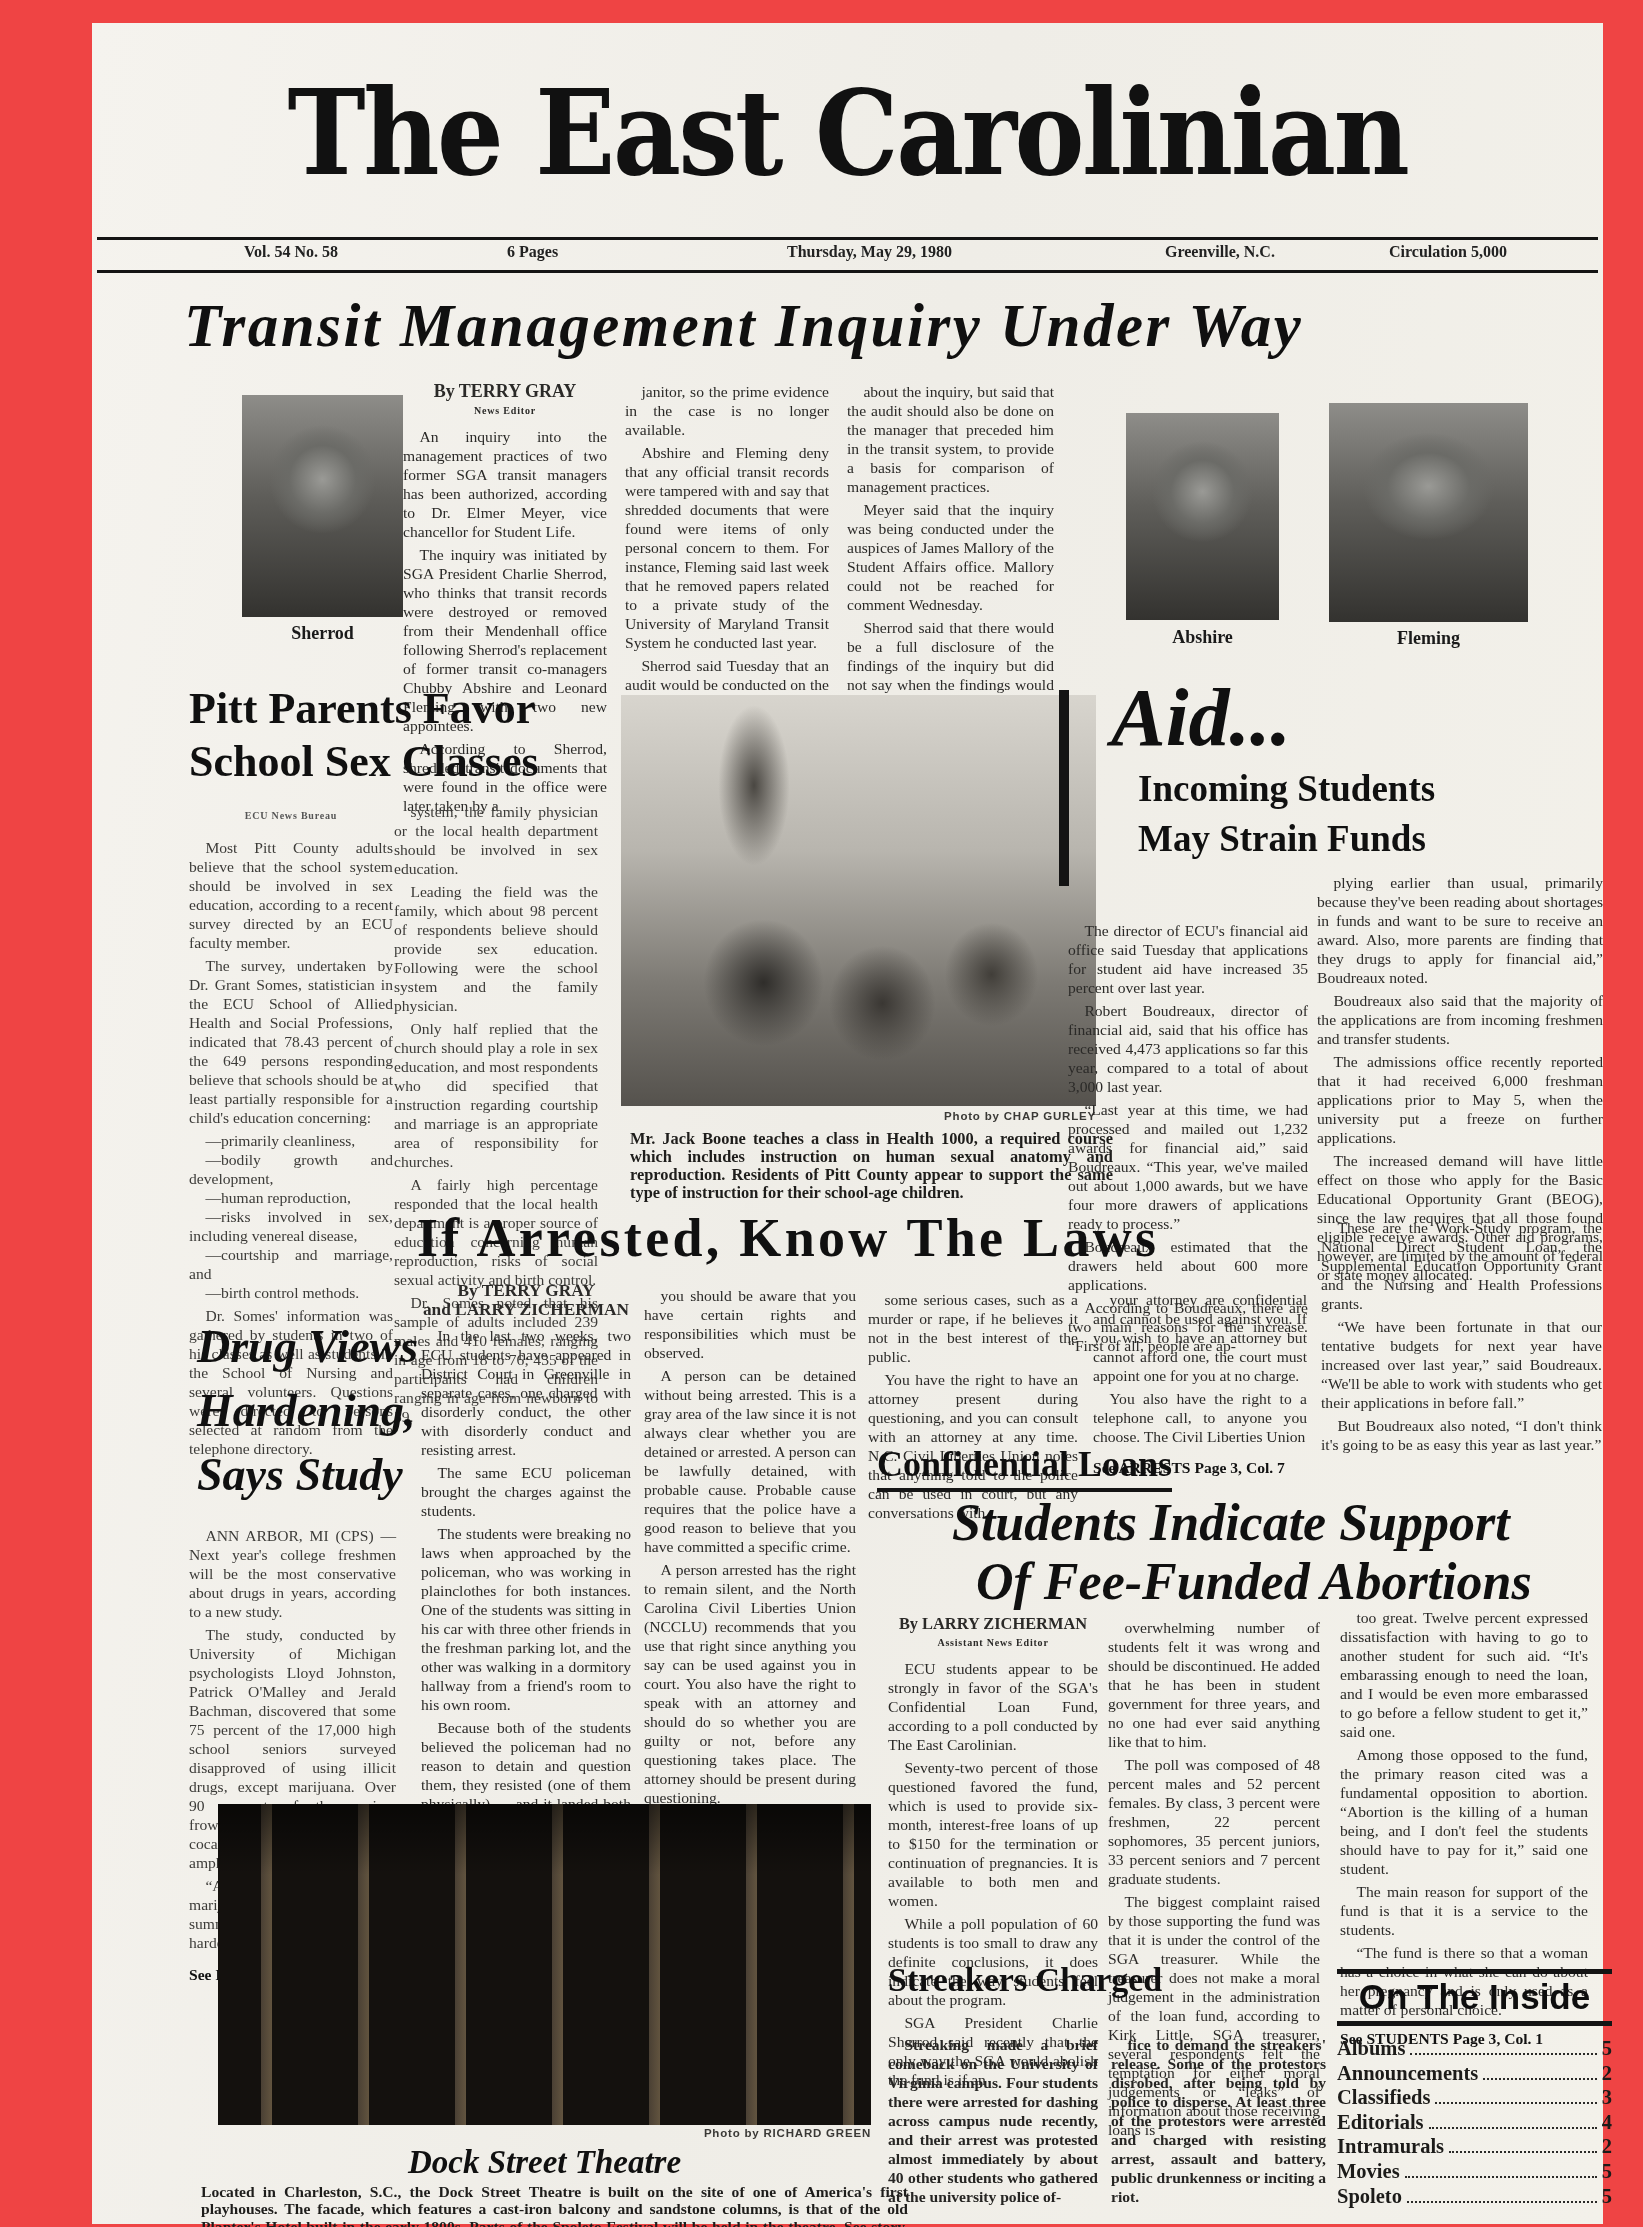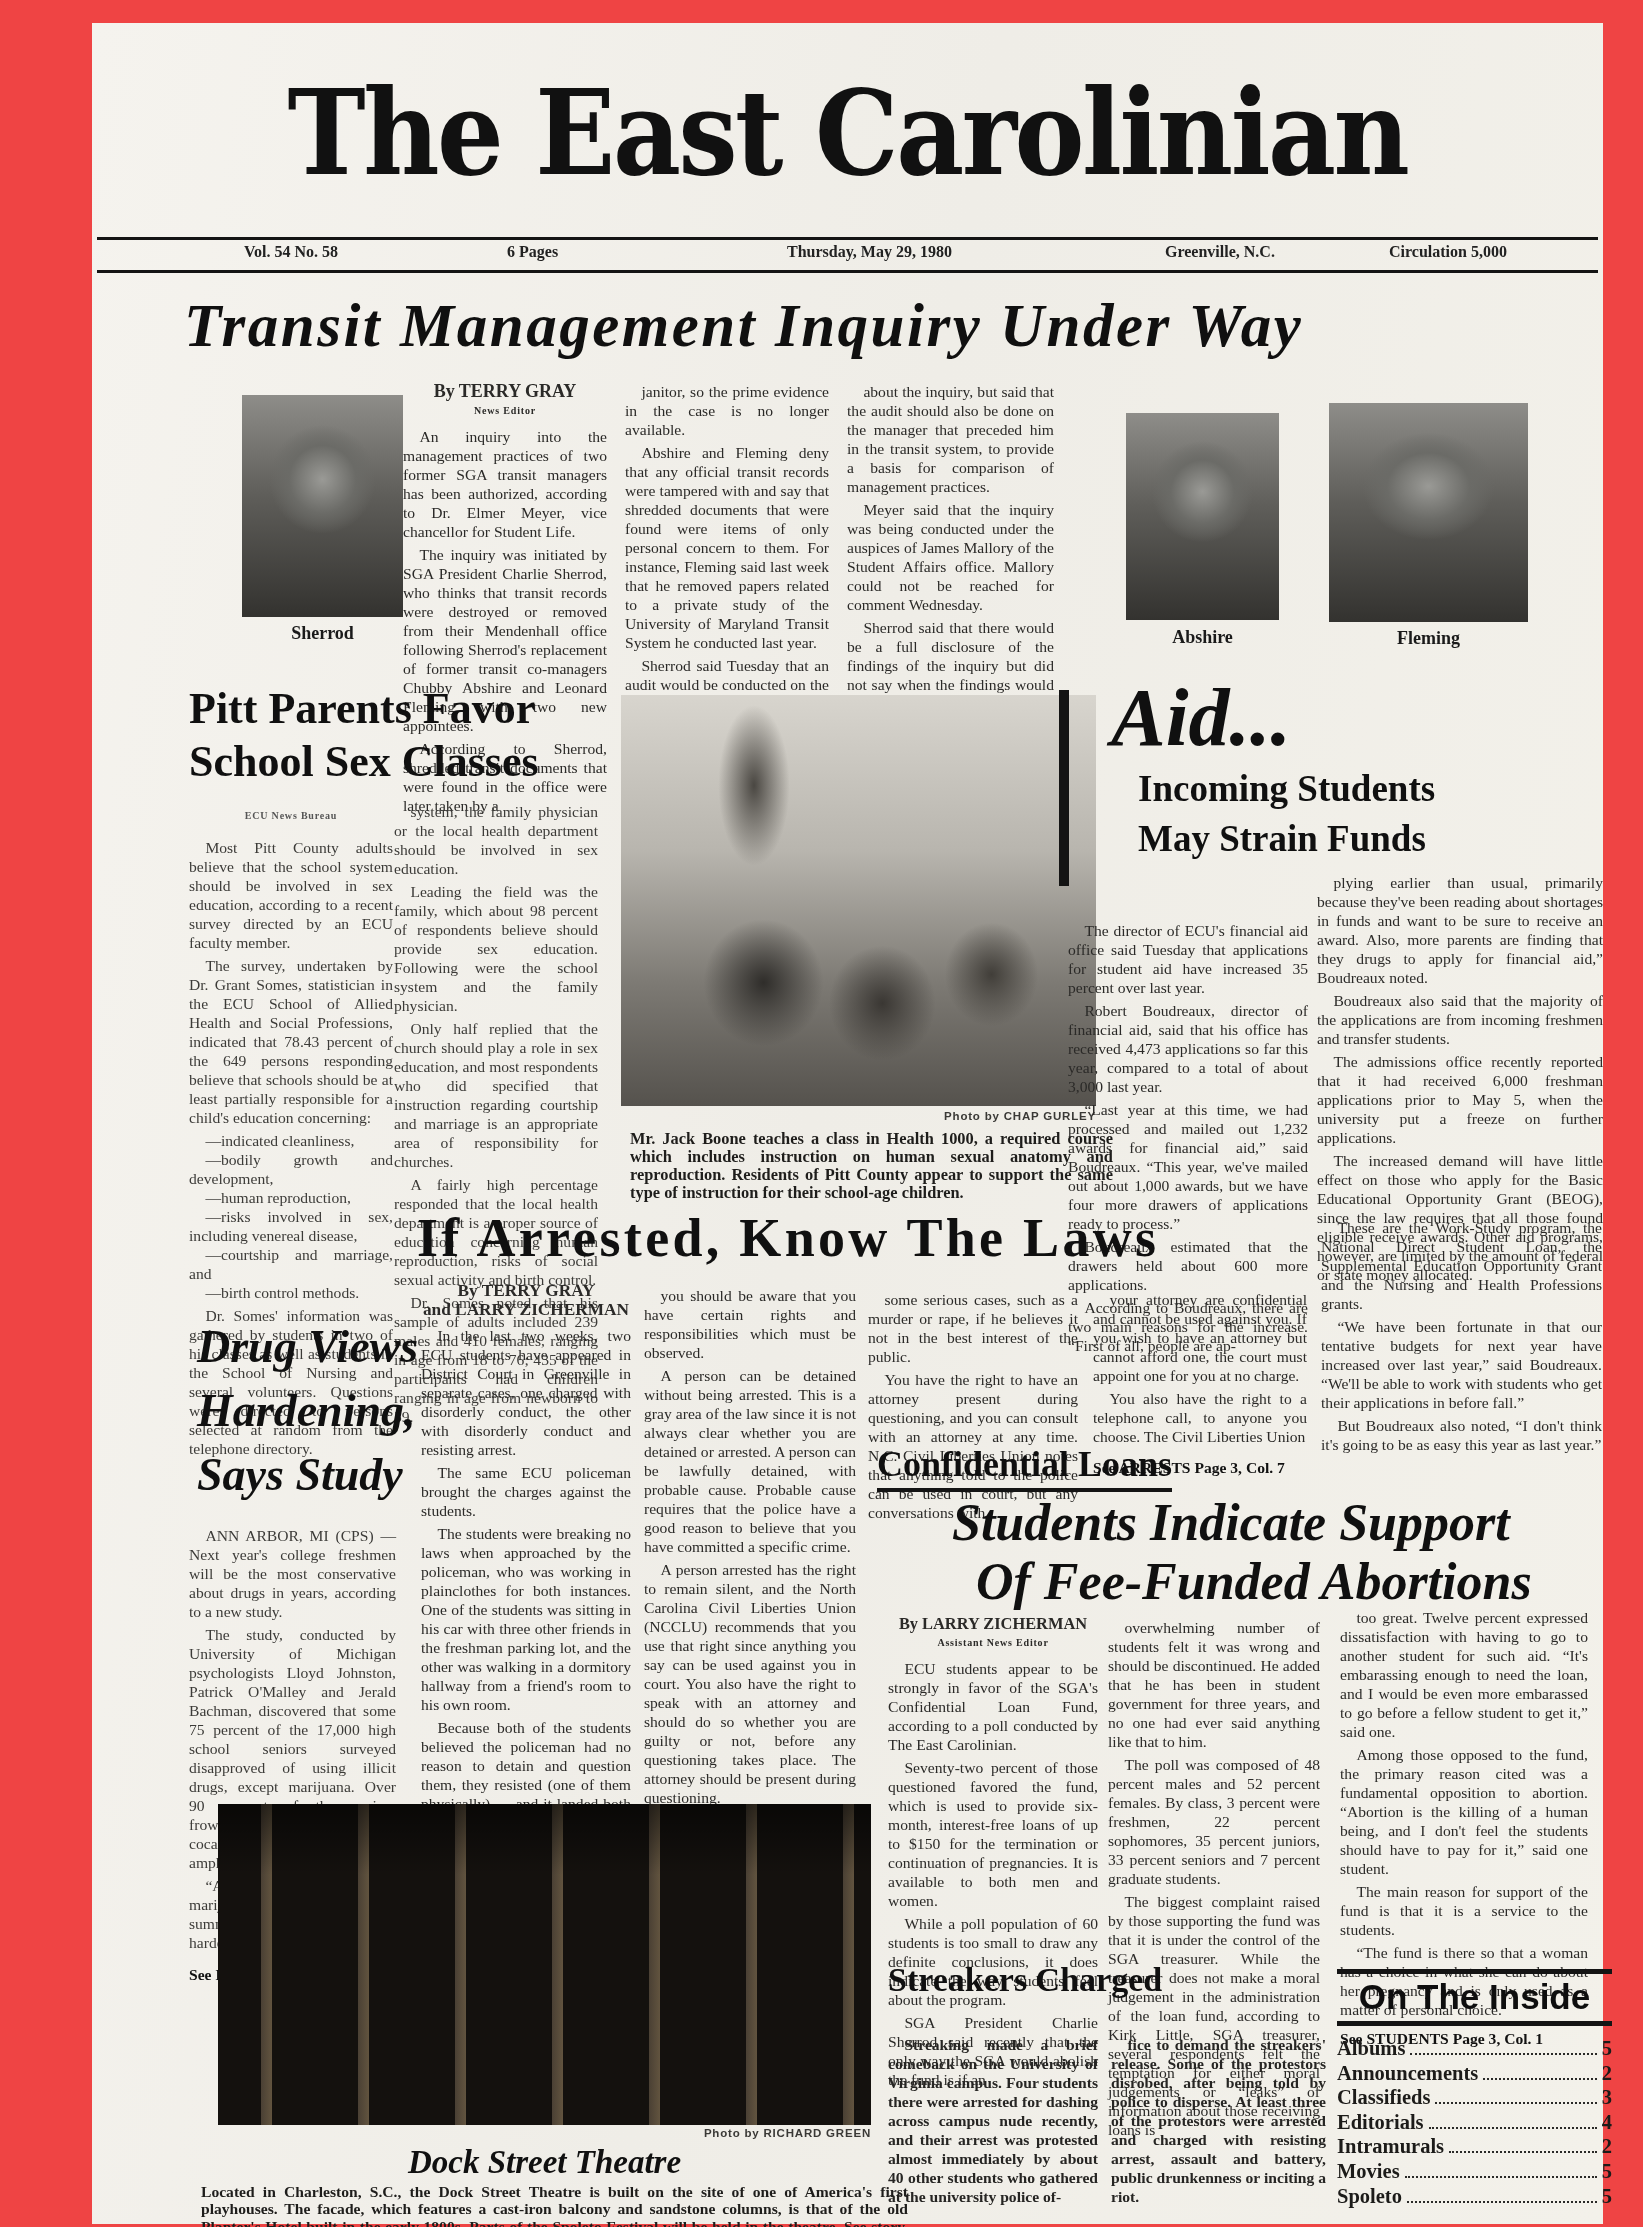--- a/index.html
+++ b/index.html
@@ -94,21 +94,21 @@
   </div>
 
   <div class="abs head-bold" style="left:97px;top:659px;font-size:44px;line-height:53px;">
     <div>Pitt Parents Favor</div>
     <div>School Sex Classes</div>
   </div>
   <div class="abs byline-sub" style="left:97px;top:787px;width:204px;color:#555;">ECU News Bureau</div>
   <div class="abs col" style="left:97px;top:815px;width:204px;color:#3c3b38;">
     <p>Most Pitt County adults believe that the school system should be involved in sex education, according to a recent survey directed by an ECU faculty member.</p>
     <p>The survey, undertaken by Dr. Grant Somes, statistician in the ECU School of Allied Health and Social Professions, indicated that 78.43 percent of the 649 persons responding believe that schools should be at least partially responsible for a child's education concerning:</p>
-    <p style="margin-bottom:0;">—indicated cleanliness,</p>
+    <p style="margin-bottom:0;">—primarily cleanliness,</p>
     <p style="margin-bottom:0;">—bodily growth and development,</p>
     <p style="margin-bottom:0;">—human reproduction,</p>
     <p style="margin-bottom:0;">—risks involved in sex, including venereal disease,</p>
     <p style="margin-bottom:0;">—courtship and marriage, and</p>
     <p>—birth control methods.</p>
     <p>Dr. Somes' information was gathered by students in two of his classes as well as students in the School of Nursing and several volunteers. Questions were directed to persons selected at random from the telephone directory.</p>
   </div>
   <div class="abs col" style="left:302px;top:779px;width:204px;color:#3c3b38;">
     <p>system, the family physician or the local health department should be involved in sex education.</p>
     <p>Leading the field was the family, which about 98 percent of respondents believe should provide sex education. Following were the school system and the family physician.</p>

